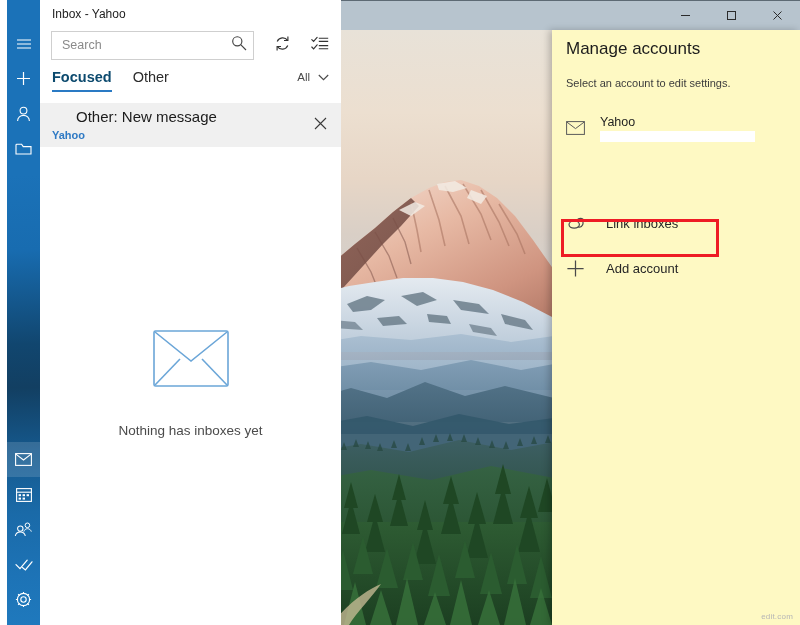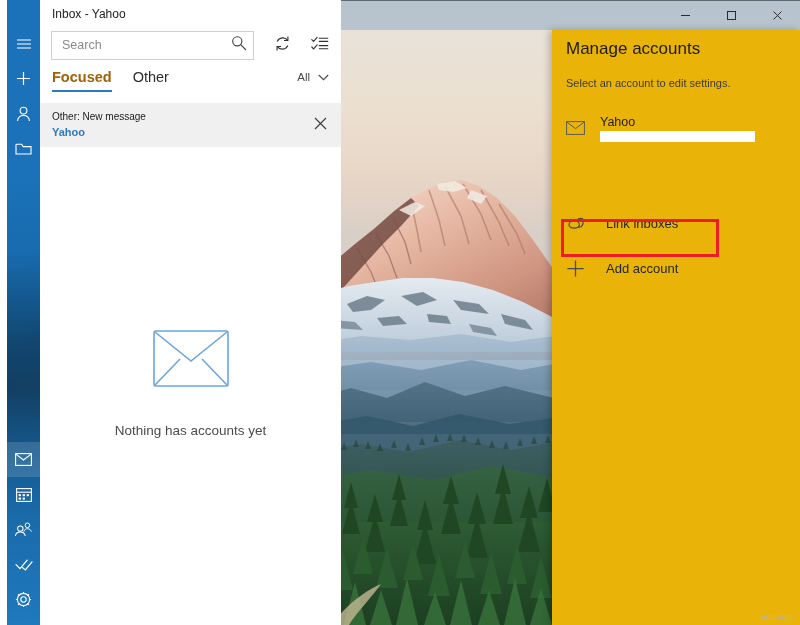--- a/index.html
+++ b/index.html
@@ -93,39 +93,39 @@
   .sel-btn  { margin-left: 8px; }
 
   .tabsrow {
     position: absolute; left: 0; top: 68px; width: 301px; height: 33px;
     display: flex; align-items: flex-start;
   }
   .pivot {
     font-size: 14.5px; color: #2c2c2c; padding: 1px 0 7px 0;
     margin-left: 12px; position: relative;
   }
-  .pivot.active { color: #a16207; font-weight: bold; }
+  .pivot.active { color: #0c4a6e; font-weight: bold; }
   .pivot.active::after {
     content: ""; position: absolute; left: 0; right: 0; bottom: 0;
     height: 2px; background: #2a7ac4;
   }
   .pivot:nth-child(2) { margin-left: 21px; }
   .filter {
     margin-left: auto; margin-right: 12px;
     display: flex; align-items: flex-end; gap: 8px;
     font-size: 11.5px; color: #4a4a4a; padding-top: 3px;
   }
 
   .notifrow {
     position: absolute; left: 40px; top: 103px; width: 301px; height: 44px;
     background: #f0f0f0;
     display: flex; align-items: center;
   }
   .notif-text { margin-left: 12px; line-height: 1.35; }
-  .notif-title { font-size: 10px; color: #1b1b1b; }
+  .notif-title { font-size: 15px; color: #1b1b1b; margin-left: 24px; }
   .notif-sub { font-size: 11px; color: #2f7ac4; font-weight: bold; margin-top: 1px; }
   .notif-close {
     margin-left: auto; margin-right: 14px; color: #3a3a3a;
     display: flex; align-items: center; justify-content: center;
   }
 
   .emptystate {
     position: absolute; left: 0; top: 330px; width: 301px;
     display: flex; flex-direction: column; align-items: center;
   }
@@ -136,21 +136,21 @@
   
   .wallpaper {
     position: absolute; left: 341px; top: 30px; width: 213px; height: 595px;
     overflow: hidden;
   }
   .wallpaper svg { display: block; width: 213px; height: 595px; }
 
   
   .flyout {
     position: absolute; left: 552px; top: 30px; width: 248px; height: 595px;
-    background: #eab308;
+    background: #fef9c3;
     box-shadow: -3px 0 7px rgba(0,0,0,0.22);
   }
   .flyout-title {
     position: absolute; left: 14px; top: 9px;
     font-size: 17px; color: #1c1c1c;
   }
   .flyout-sub {
     position: absolute; left: 14px; top: 47px;
     font-size: 11px; color: #3c3c3c;
   }
@@ -349,21 +349,21 @@
 
     <div class="emptystate">
       <span>
         <svg width="76" height="57" viewBox="0 0 76 57">
           <rect x="1" y="1" width="74" height="55" rx="1.5" fill="none" stroke="#6ba6d8" stroke-width="1.6"></rect>
           <path d="M2 2 38 31 74 2" fill="none" stroke="#6ba6d8" stroke-width="1.6"></path>
           <path d="M2 55 27 29" fill="none" stroke="#6ba6d8" stroke-width="1.6"></path>
           <path d="M74 55 49 29" fill="none" stroke="#6ba6d8" stroke-width="1.6"></path>
         </svg>
       </span>
-      <div class="empty-caption">Nothing has accounts yet</div>
+      <div class="empty-caption">Nothing has inboxes yet</div>
     </div>
   </div>
 
   <div class="notifrow">
     <div class="notif-text">
       <div class="notif-title">Other: New message</div>
       <div class="notif-sub">Yahoo</div>
     </div>
     <div class="notif-close">
       <span>

